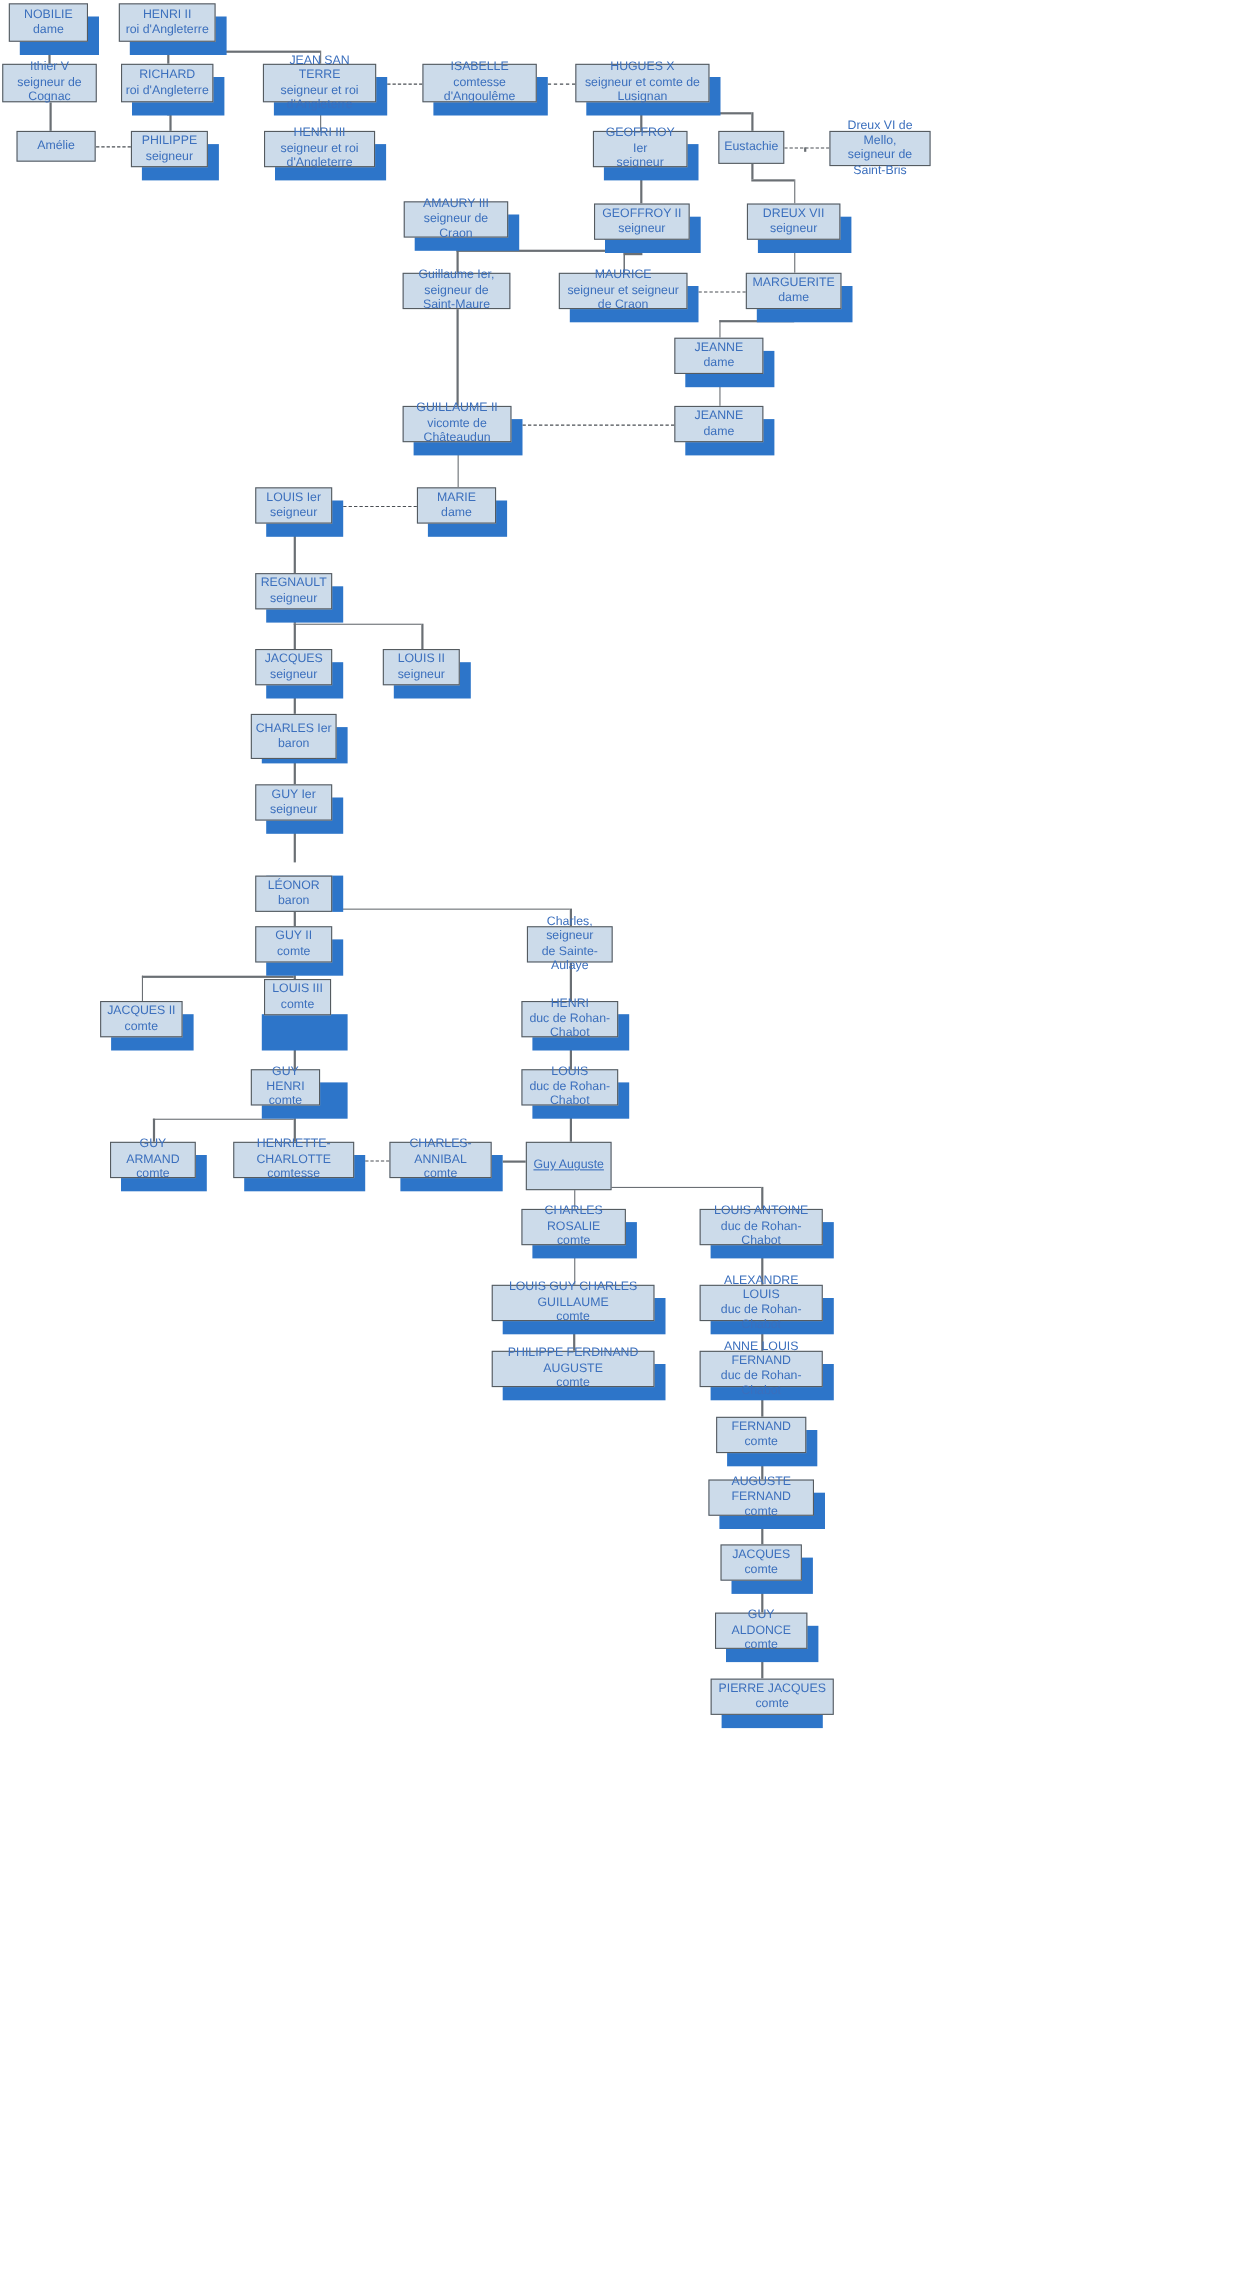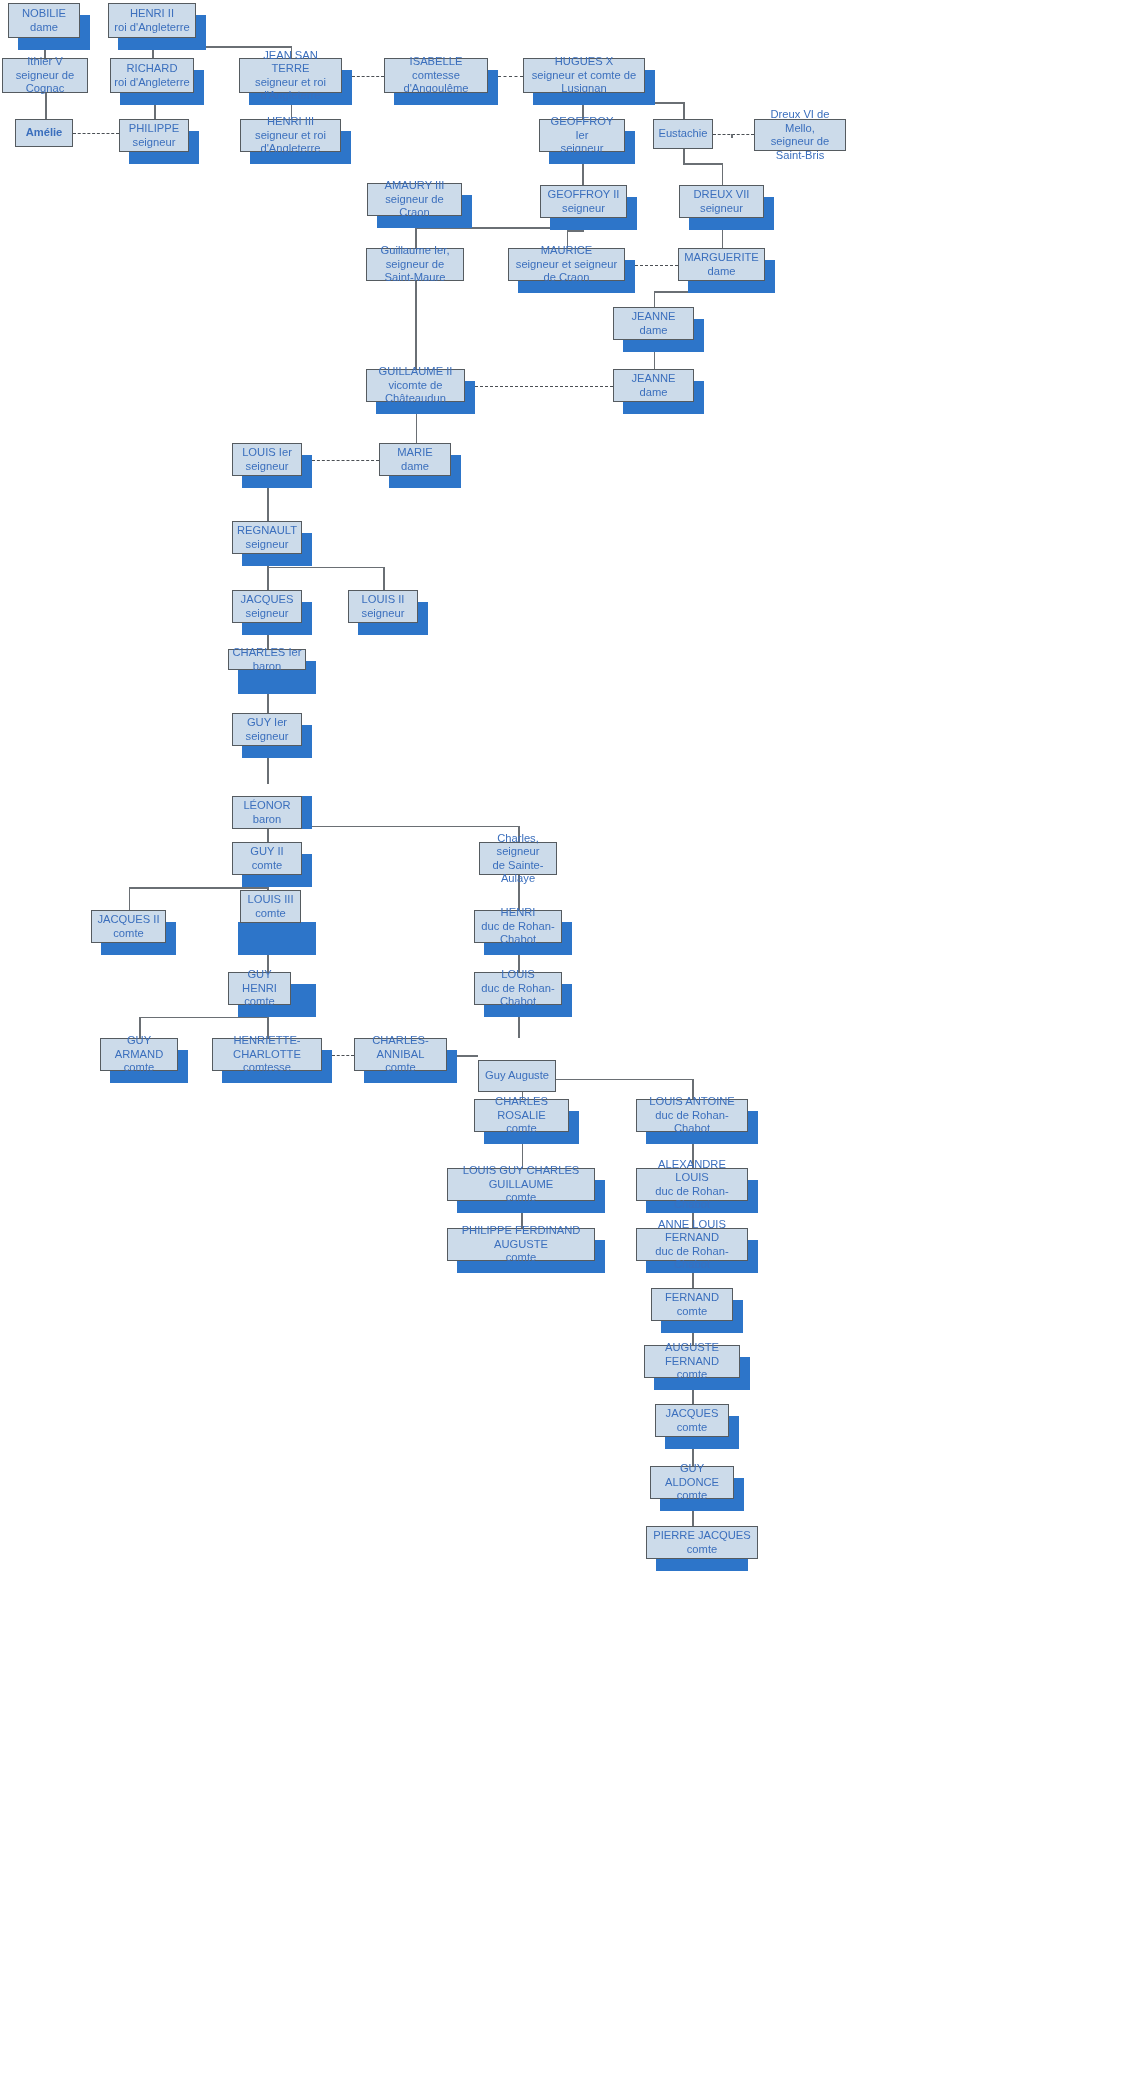--- a/index.html
+++ b/index.html
@@ -65,21 +65,21 @@
     <div class="shadow" style="left: 394px; top: 70px; width: 104px; height: 35px;"></div>
     <div class="node" style="left: 384px; top: 58px; width: 104px; height: 35px;">
       <span class="nm">ISABELLE</span>
       <span class="ti">comtesse d'Angoulême</span>
     </div>
     <div class="shadow" style="left: 533px; top: 70px; width: 122px; height: 35px;"></div>
     <div class="node" style="left: 523px; top: 58px; width: 122px; height: 35px;">
       <span class="nm">HUGUES X</span>
       <span class="ti">seigneur et comte de Lusignan</span>
     </div>
-    <div class="node" style="left: 15px; top: 119px; width: 58px; height: 28px; font-weight: bold;">
+    <div class="node" style="left: 15px; top: 119px; width: 72px; height: 28px;">
       <span class="nm">Amélie</span>
     </div>
     <div class="shadow" style="left: 129px; top: 131px; width: 70px; height: 33px;"></div>
     <div class="node" style="left: 119px; top: 119px; width: 70px; height: 33px;">
       <span class="nm">PHILIPPE</span>
       <span class="ti">seigneur</span>
     </div>
     <div class="shadow" style="left: 250px; top: 131px; width: 101px; height: 33px;"></div>
     <div class="node" style="left: 240px; top: 119px; width: 101px; height: 33px;">
       <span class="nm">HENRI III</span>
@@ -160,21 +160,21 @@
     <div class="node" style="left: 232px; top: 590px; width: 70px; height: 33px;">
       <span class="nm">JACQUES</span>
       <span class="ti">seigneur</span>
     </div>
     <div class="shadow" style="left: 358px; top: 602px; width: 70px; height: 33px;"></div>
     <div class="node" style="left: 348px; top: 590px; width: 70px; height: 33px;">
       <span class="nm">LOUIS II</span>
       <span class="ti">seigneur</span>
     </div>
     <div class="shadow" style="left: 238px; top: 661px; width: 78px; height: 33px;"></div>
-    <div class="node" style="left: 228px; top: 649px; width: 78px; height: 21px;">
+    <div class="node" style="left: 228px; top: 649px; width: 78px; height: 41px;">
       <span class="nm">CHARLES Ier</span>
       <span class="ti">baron</span>
     </div>
     <div class="shadow" style="left: 242px; top: 725px; width: 70px; height: 33px;"></div>
     <div class="node" style="left: 232px; top: 713px; width: 70px; height: 33px;">
       <span class="nm">GUY Ier</span>
       <span class="ti">seigneur</span>
     </div>
     <div class="shadow" style="left: 242px; top: 796px; width: 70px; height: 33px;"></div>
     <div class="node" style="left: 232px; top: 784px; width: 70px; height: 33px; margin-top: 12px;">
@@ -223,21 +223,21 @@
     <div class="shadow" style="left: 222px; top: 1050px; width: 110px; height: 33px;"></div>
     <div class="node" style="left: 212px; top: 1038px; width: 110px; height: 33px;">
       <span class="nm">HENRIETTE-CHARLOTTE</span>
       <span class="ti">comtesse</span>
     </div>
     <div class="shadow" style="left: 364px; top: 1050px; width: 93px; height: 33px;"></div>
     <div class="node" style="left: 354px; top: 1038px; width: 93px; height: 33px;">
       <span class="nm">CHARLES-ANNIBAL</span>
       <span class="ti">comte</span>
     </div>
-    <div class="node" style="left: 478px; top: 1060px; width: 78px; height: 32px;">
+    <div class="node" style="left: 478px; top: 1038px; width: 78px; height: 44px; text-decoration: underline;">
       <span class="nm">Guy Auguste</span>
     </div>
     <div class="shadow" style="left: 484px; top: 1111px; width: 95px; height: 33px;"></div>
     <div class="node" style="left: 474px; top: 1099px; width: 95px; height: 33px;">
       <span class="nm">CHARLES ROSALIE</span>
       <span class="ti">comte</span>
     </div>
     <div class="shadow" style="left: 646px; top: 1111px; width: 112px; height: 33px;"></div>
     <div class="node" style="left: 636px; top: 1099px; width: 112px; height: 33px;">
       <span class="nm">LOUIS ANTOINE</span>

